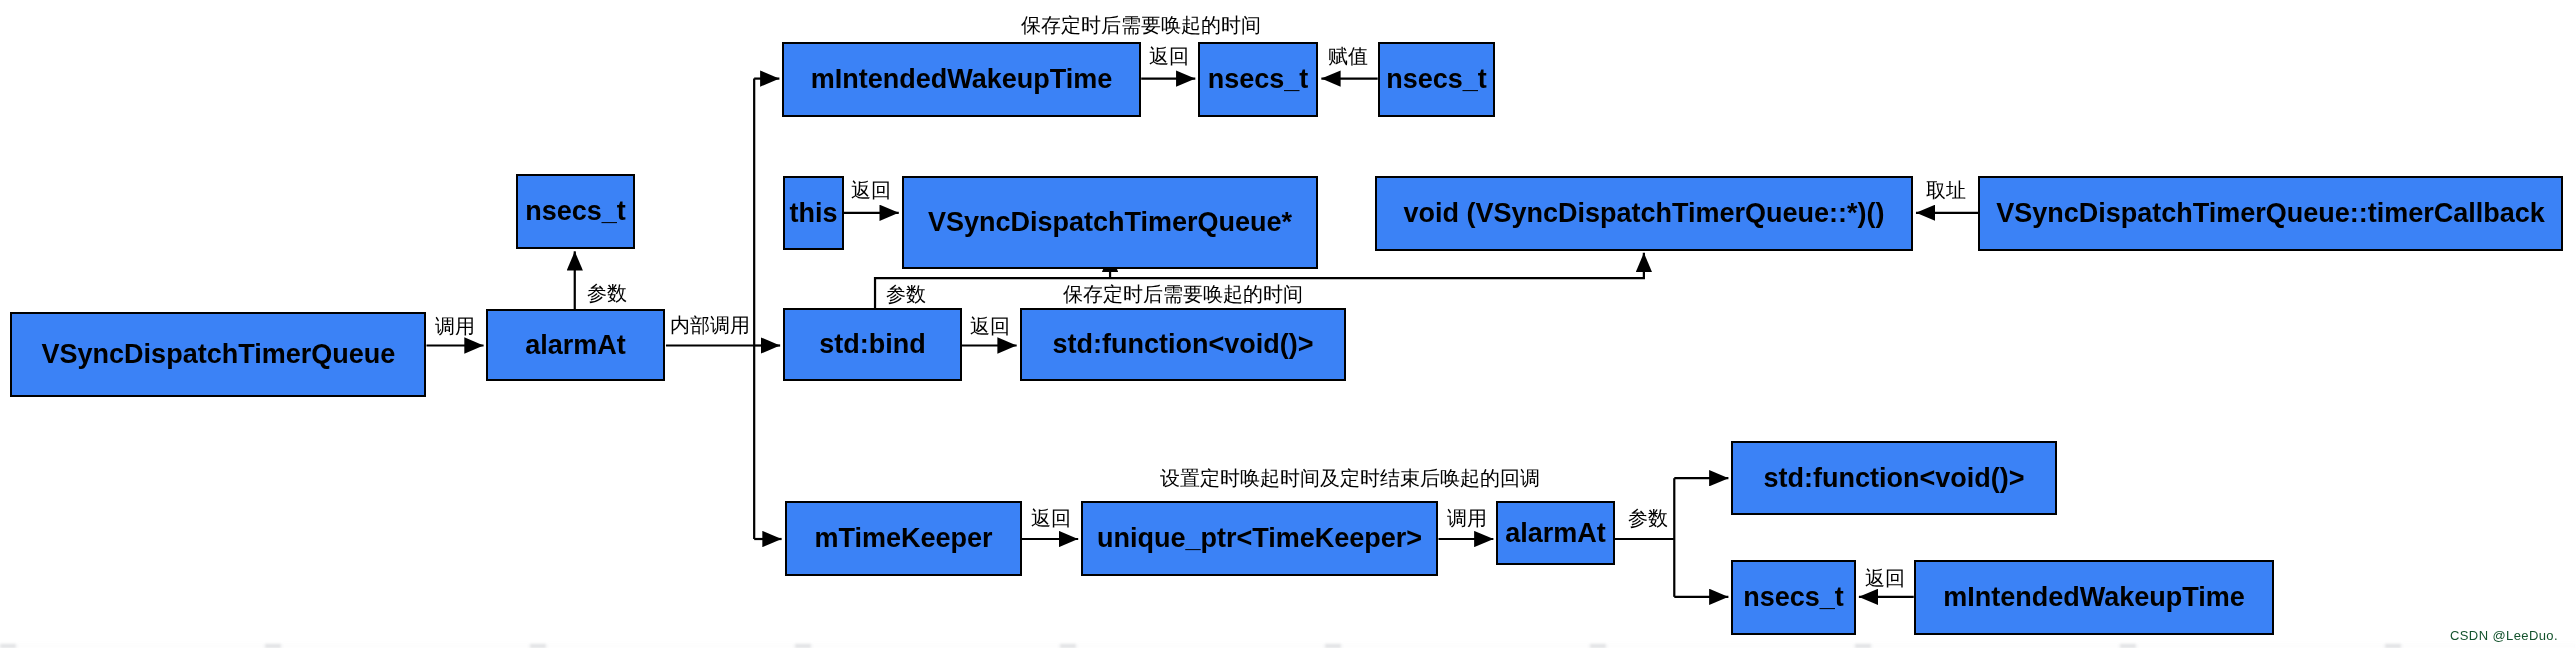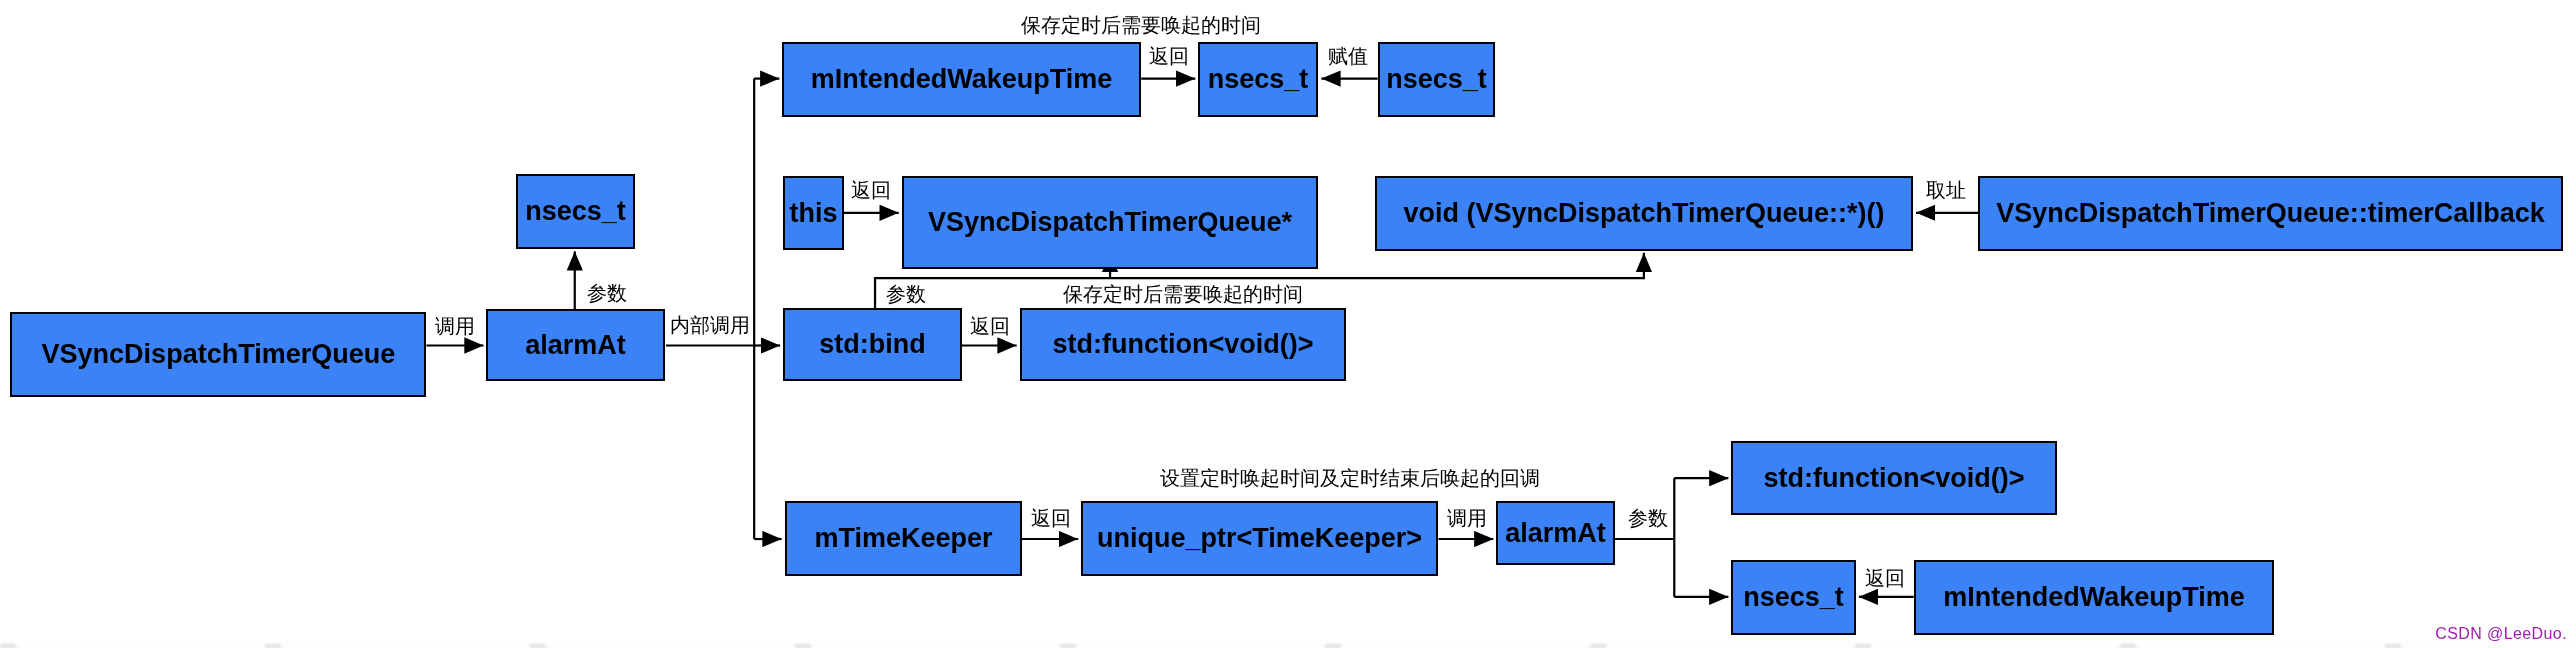--- a/index.html
+++ b/index.html
@@ -11,22 +11,22 @@
   .node{
     position:absolute;box-sizing:border-box;border:2.2px solid #000;background:#3b82f6;
     display:flex;align-items:center;justify-content:center;
     font-weight:bold;font-size:27px;white-space:nowrap;color:#000;
   }
   .lbl{
     position:absolute;transform:translate(-50%,-50%);
     font-weight:normal;font-size:20px;white-space:nowrap;color:#000;
   }
   .watermark{
-    position:absolute;right:9px;bottom:5.2px;font-size:16px;
-    color:#a21caf;font-weight:normal;letter-spacing:0.4px;
+    position:absolute;right:18px;bottom:5.2px;font-size:13px;
+    color:#14532d;font-weight:normal;letter-spacing:0.4px;
   }
   .bottom-band{
     position:absolute;left:0;right:0;bottom:0;height:4.4px;
     background:repeating-linear-gradient(90deg,
       rgba(110,115,125,0.22) 0 16.3px, rgba(200,200,205,0.06) 16.3px 265px);
     filter:blur(1.5px);
   }
 </style>
 </head>
 <body>

